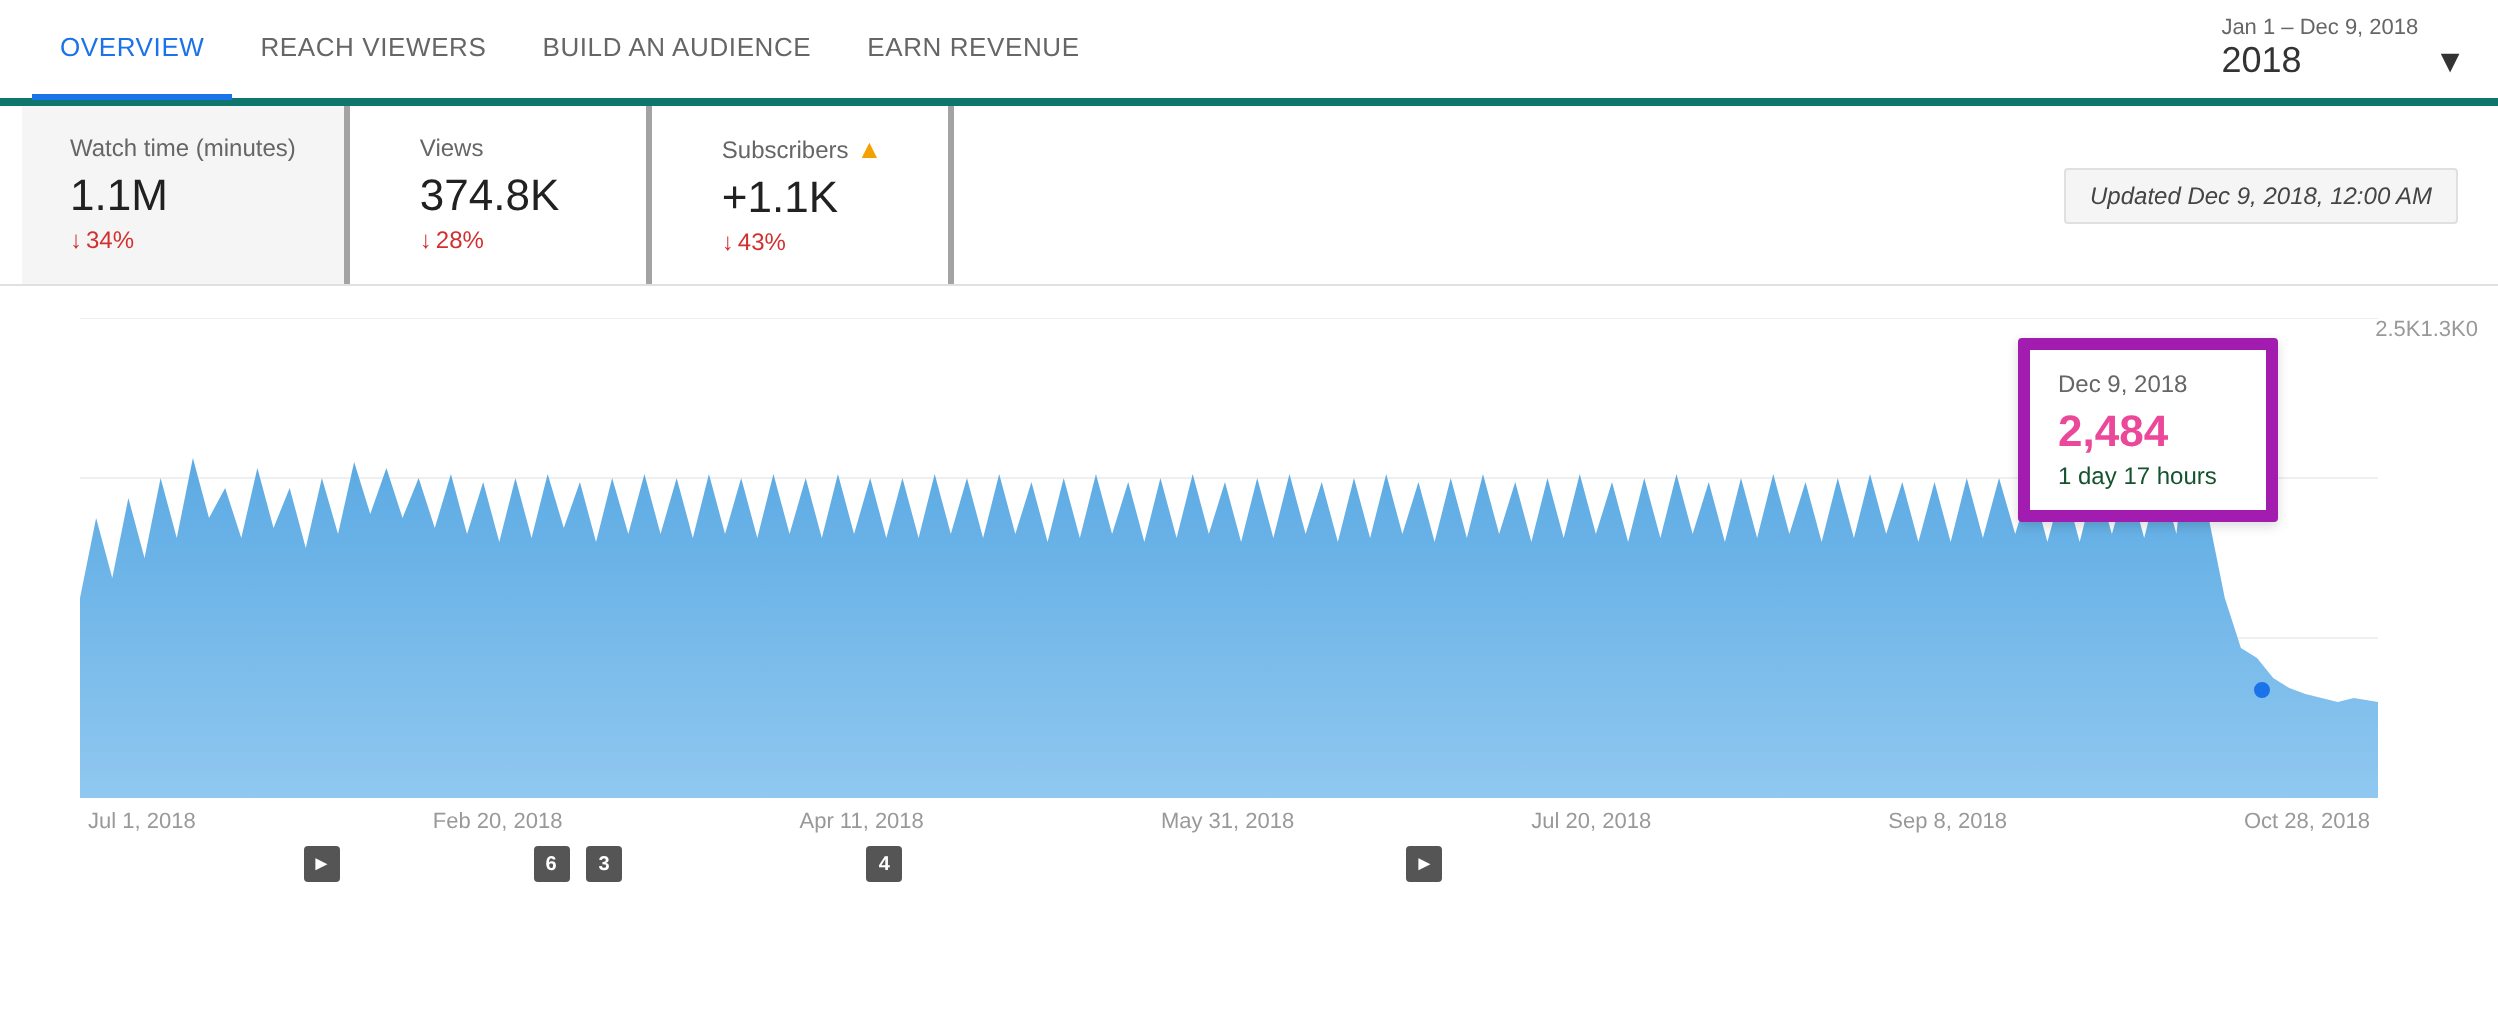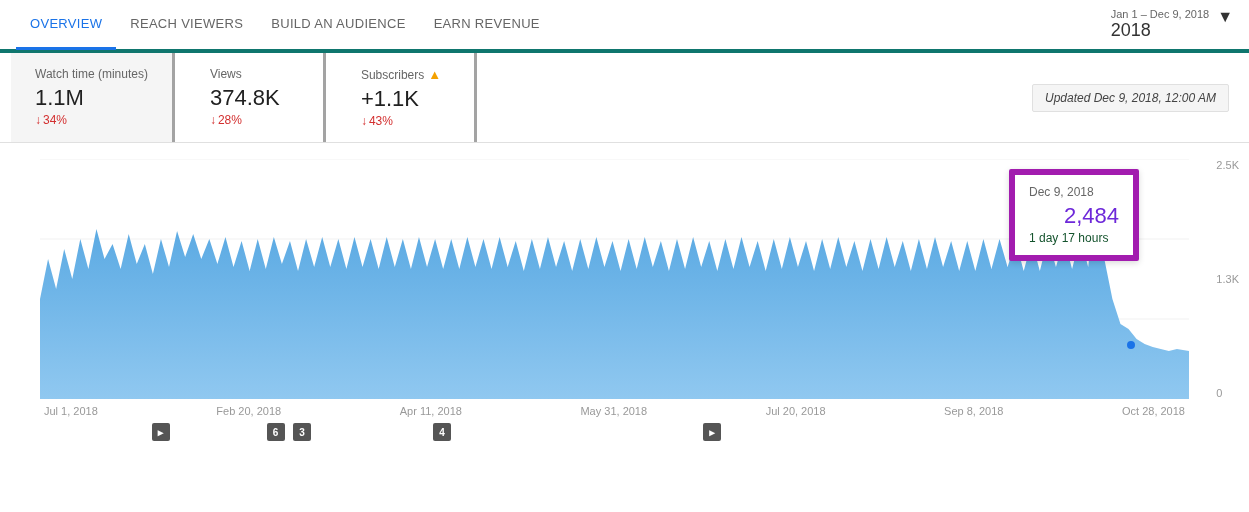--- a/index.html
+++ b/index.html
@@ -25,21 +25,21 @@
       margin-bottom: -1px;
     }
     .nav-tab.active {
       color: #1a73e8;
       border-bottom: 3px solid #1a73e8;
     }
 
     .date-selector {
       margin-left: auto;
       display: flex;
-      align-items: flex-start;
+      align-items: flex-end;
       gap: 8px;
       color: #333;
       cursor: pointer;
     }
     .date-range-label { font-size: 11px; color: #666; }
     .date-year { font-size: 18px; font-weight: 400; }
     .chevron-down { font-size: 16px; color: #333; }
 
     
     .metrics-bar {
@@ -109,21 +109,21 @@
       width: 100%;
       height: 240px;
     }
 
     .y-axis-labels {
       position: absolute;
       right: -50px;
       top: 0;
       height: 100%;
       display: flex;
-      flex-direction: column;
+      flex-direction: row;
       justify-content: space-between;
       font-size: 11px;
       color: #999;
     }
 
     svg.chart-svg {
       width: 100%;
       height: 100%;
     }
 
@@ -142,21 +142,21 @@
       right: 50px;
       top: 10px;
       background: white;
       border: 6px solid #a21caf;
       border-radius: 2px;
       padding: 10px 14px;
       box-shadow: 0 2px 6px rgba(0,0,0,0.15);
       min-width: 130px;
     }
     .tooltip-date { font-size: 12px; color: #666; margin-bottom: 4px; }
-    .tooltip-value { font-size: 22px; color: #6d28d9; font-weight: 400; margin-bottom: 2px; text-align: right; }
+    .tooltip-value { font-size: 22px; color: #ec4899; font-weight: 700; margin-bottom: 2px; }
     .tooltip-sub { font-size: 12px; color: #14532d; }
 
     
     .markers-row {
       position: absolute;
       bottom: 34px;
       left: 40px;
       right: 60px;
       height: 20px;
     }

